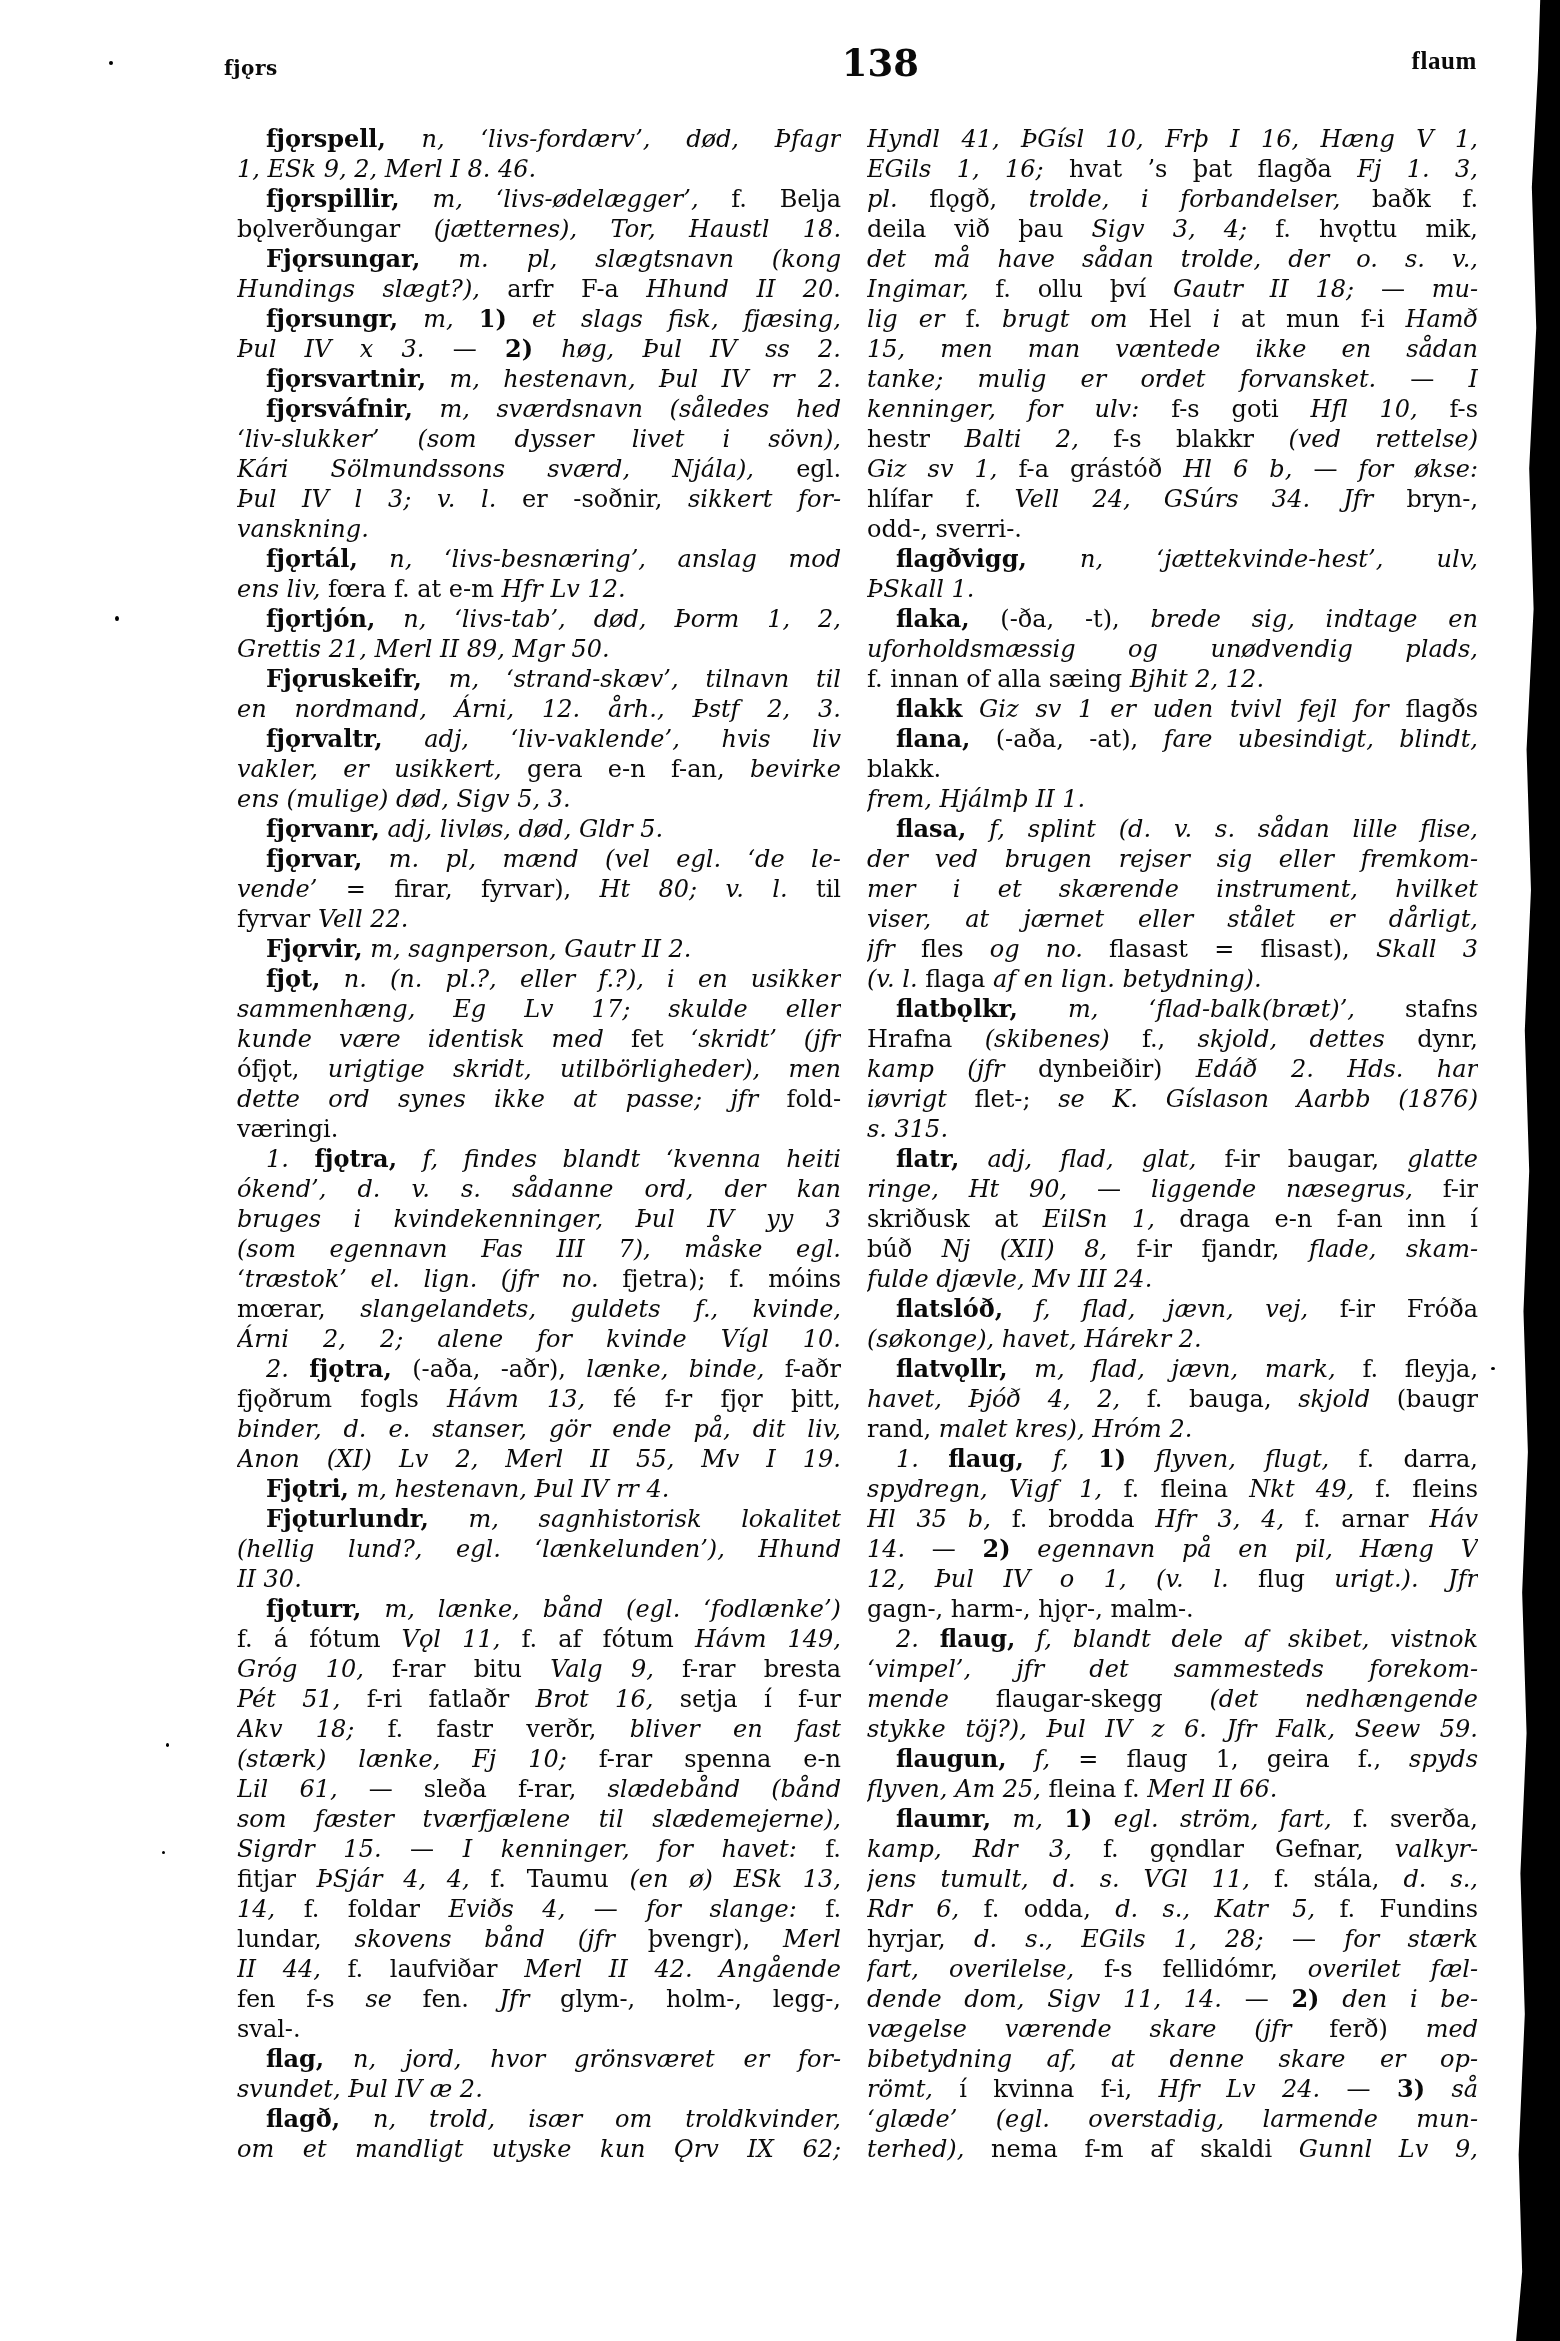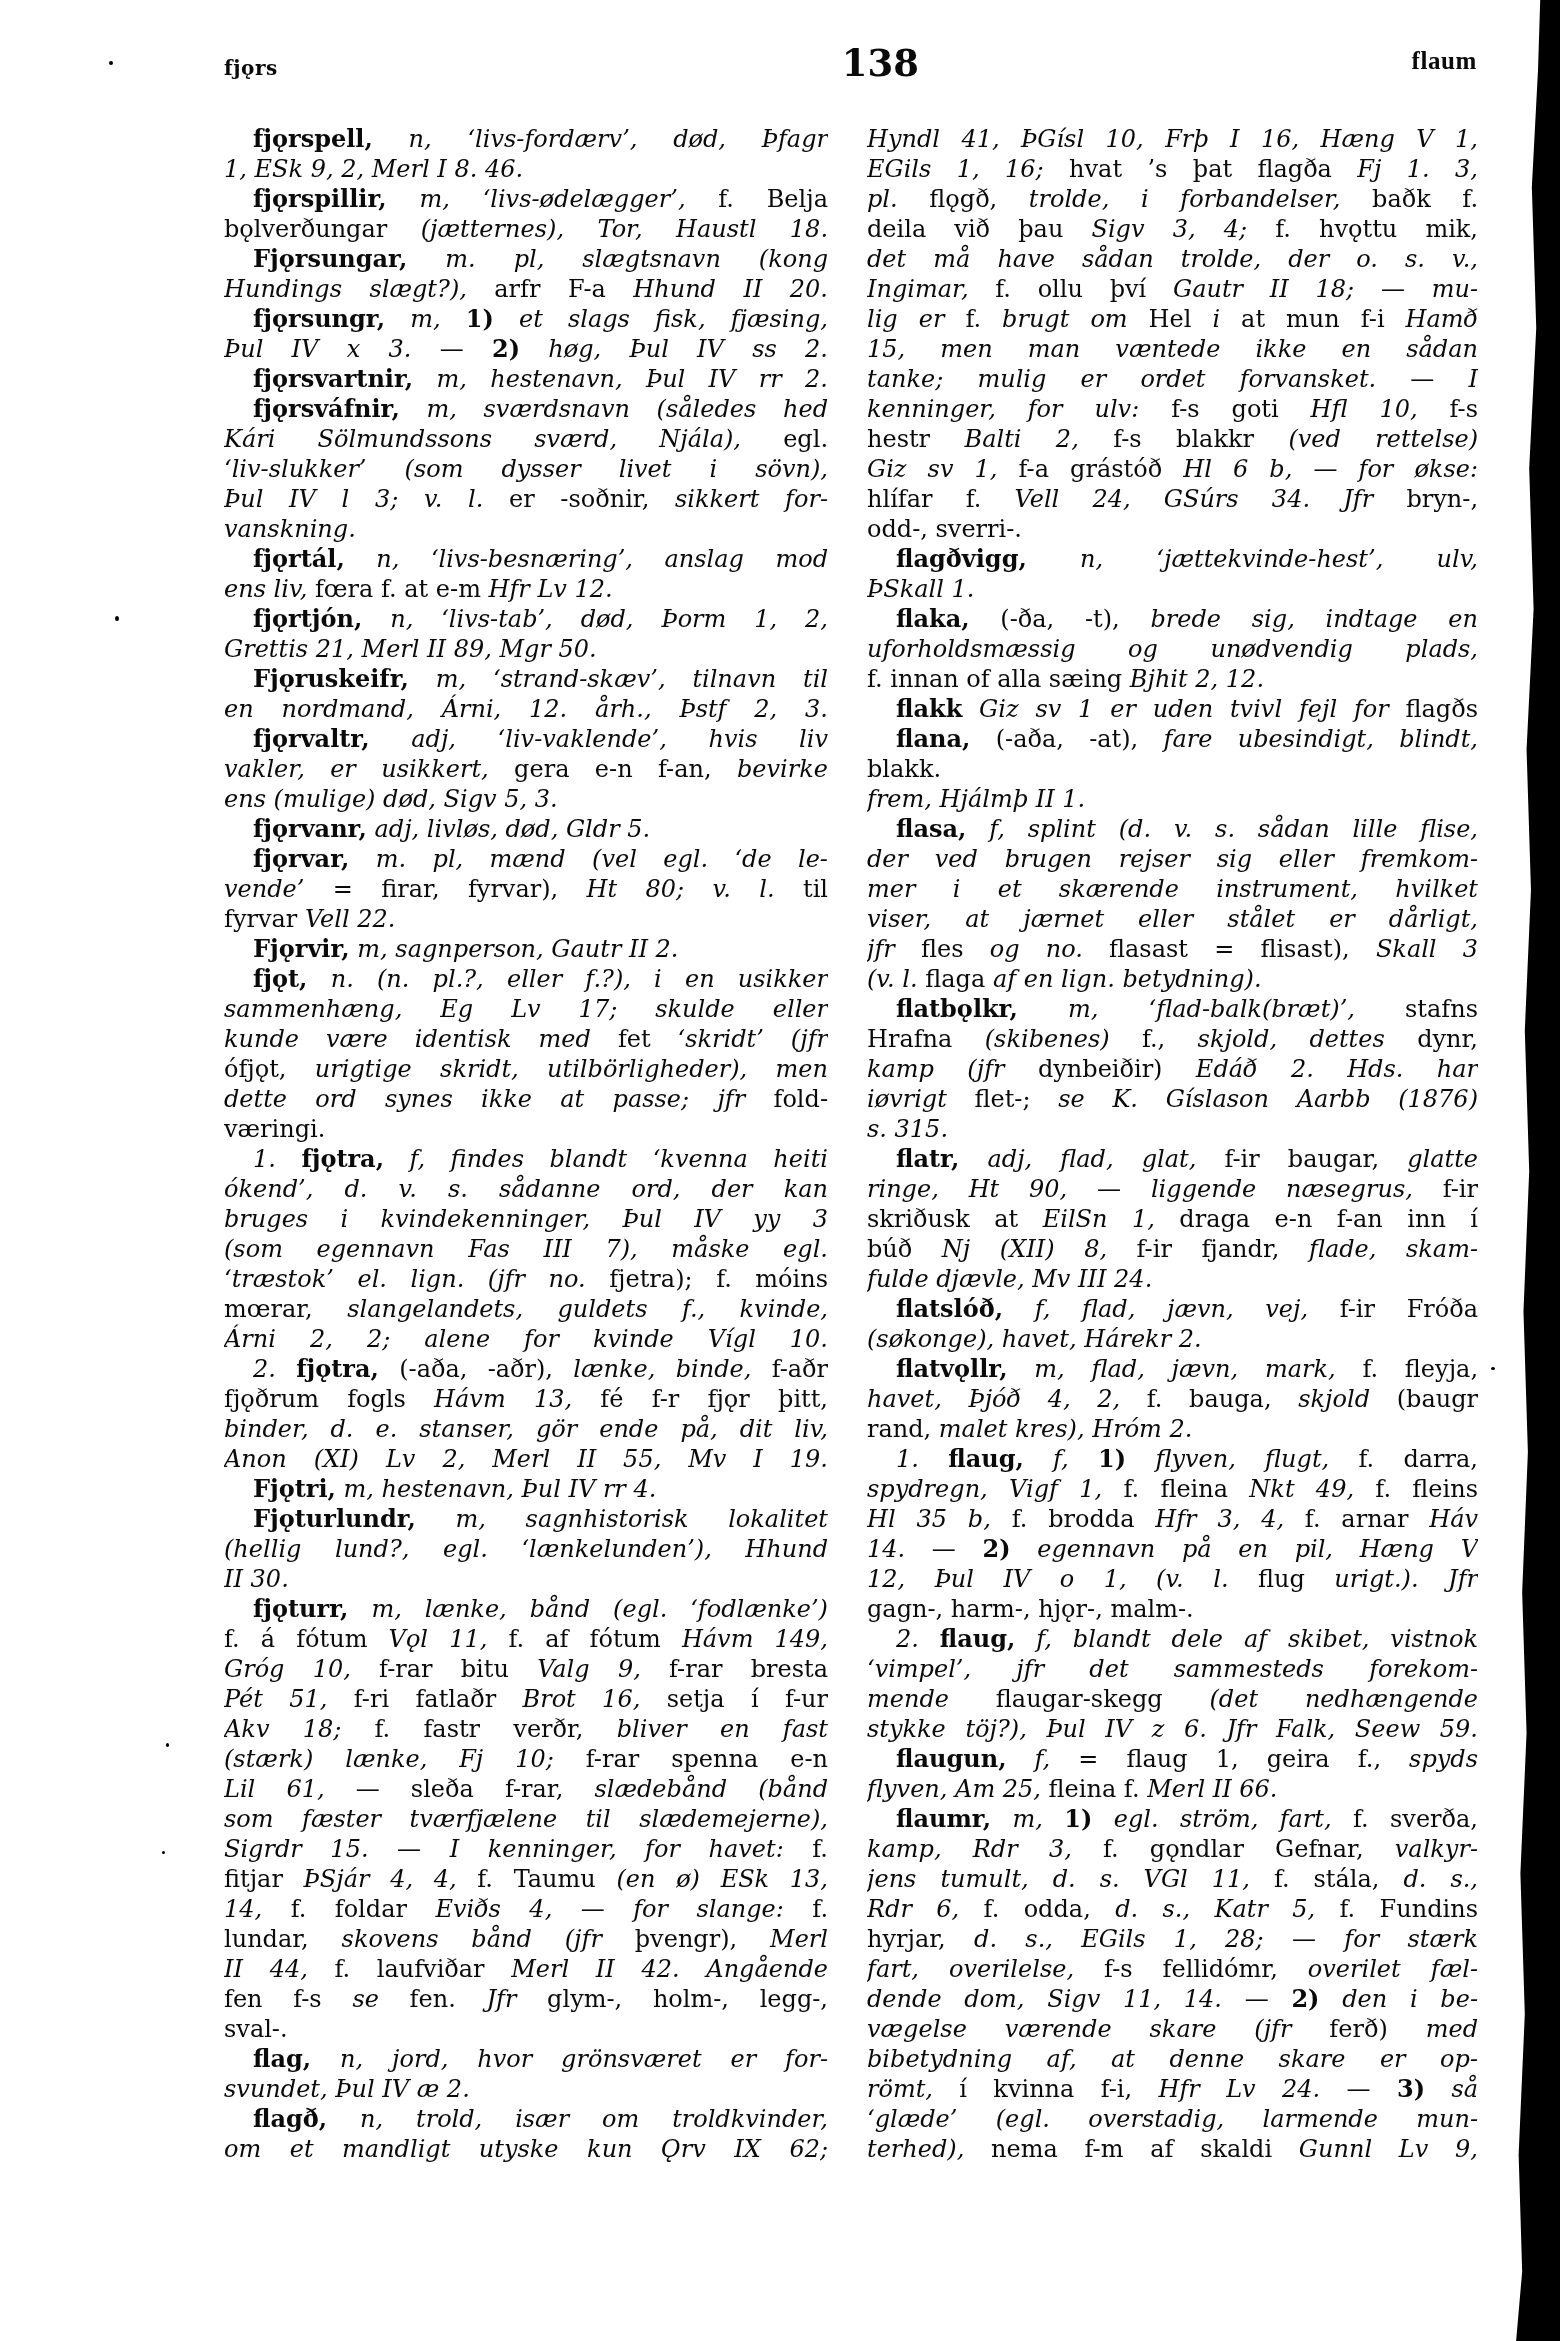--- a/index.html
+++ b/index.html
@@ -25,21 +25,21 @@
   .hdr-right {
     position: absolute; left: 1344px; top: 47px; width: 133px;
     text-align: right; font-size: 25px; font-weight: bold; letter-spacing: 0.6px; font-family: Liberation Serif, serif;
   }
 
   
   .col {
     position: absolute; top: 124px;
     font-size: 24px;
   }
-  .col-left  { left: 224px;  width: 604px; }
+  .col-left  { left: 237px;  width: 604px; }
   .col-right { left: 867px; width: 611px; }
   .line {
     height: 30px; line-height: 30px;
     text-align: justify; text-align-last: justify;
     overflow: hidden; white-space: nowrap;
   }
   .line.pe  { text-align-last: left; }
   .line.ind { text-indent: 29px; }
   .line b { font-weight: bold; }
   .line i { font-style: italic; }
@@ -72,22 +72,22 @@
       <div class="line ind"><b>fjǫrspell,</b> <i>n, ‘livs-fordærv’, død, Þfagr</i></div>
       <div class="line pe"><i>1, ESk 9, 2, Merl I 8. 46.</i></div>
       <div class="line ind"><b>fjǫrspillir,</b> <i>m, ‘livs-ødelægger’,</i> f. Belja</div>
       <div class="line">bǫlverðungar <i>(jætternes), Tor, Haustl 18.</i></div>
       <div class="line ind"><b>Fjǫrsungar,</b> <i>m. pl, slægtsnavn (kong</i></div>
       <div class="line"><i>Hundings slægt?),</i> arfr F-a <i>Hhund II 20.</i></div>
       <div class="line ind"><b>fjǫrsungr,</b> <i>m,</i> <b>1)</b> <i>et slags fisk, fjæsing,</i></div>
       <div class="line"><i>Þul IV x 3.</i> — <b>2)</b> <i>høg, Þul IV ss 2.</i></div>
       <div class="line ind"><b>fjǫrsvartnir,</b> <i>m, hestenavn, Þul IV rr 2.</i></div>
       <div class="line ind"><b>fjǫrsváfnir,</b> <i>m, sværdsnavn (således hed</i></div>
+      <div class="line"><i>‘liv-slukker’ (som dysser livet i sövn),</i></div>
       <div class="line"><i>Kári Sölmundssons sværd, Njála),</i> egl.</div>
-      <div class="line"><i>‘liv-slukker’ (som dysser livet i sövn),</i></div>
       <div class="line"><i>Þul IV l 3; v. l.</i> er -soðnir, <i>sikkert for-</i></div>
       <div class="line pe"><i>vanskning.</i></div>
       <div class="line ind"><b>fjǫrtál,</b> <i>n, ‘livs-besnæring’, anslag mod</i></div>
       <div class="line pe"><i>ens liv,</i> fœra f. at e-m <i>Hfr Lv 12.</i></div>
       <div class="line ind"><b>fjǫrtjón,</b> <i>n, ‘livs-tab’, død, Þorm 1, 2,</i></div>
       <div class="line pe"><i>Grettis 21, Merl II 89, Mgr 50.</i></div>
       <div class="line ind"><b>Fjǫruskeifr,</b> <i>m, ‘strand-skæv’, tilnavn til</i></div>
       <div class="line"><i>en nordmand, Árni, 12. årh., Þstf 2, 3.</i></div>
       <div class="line ind"><b>fjǫrvaltr,</b> <i>adj, ‘liv-vaklende’, hvis liv</i></div>
       <div class="line"><i>vakler, er usikkert,</i> gera e-n f-an, <i>bevirke</i></div>

